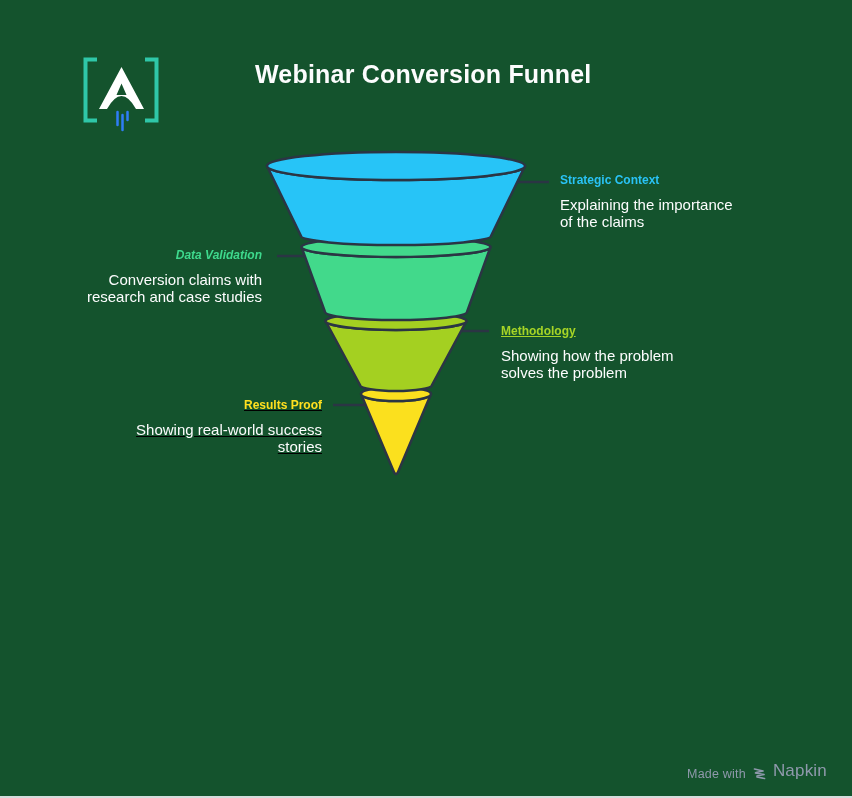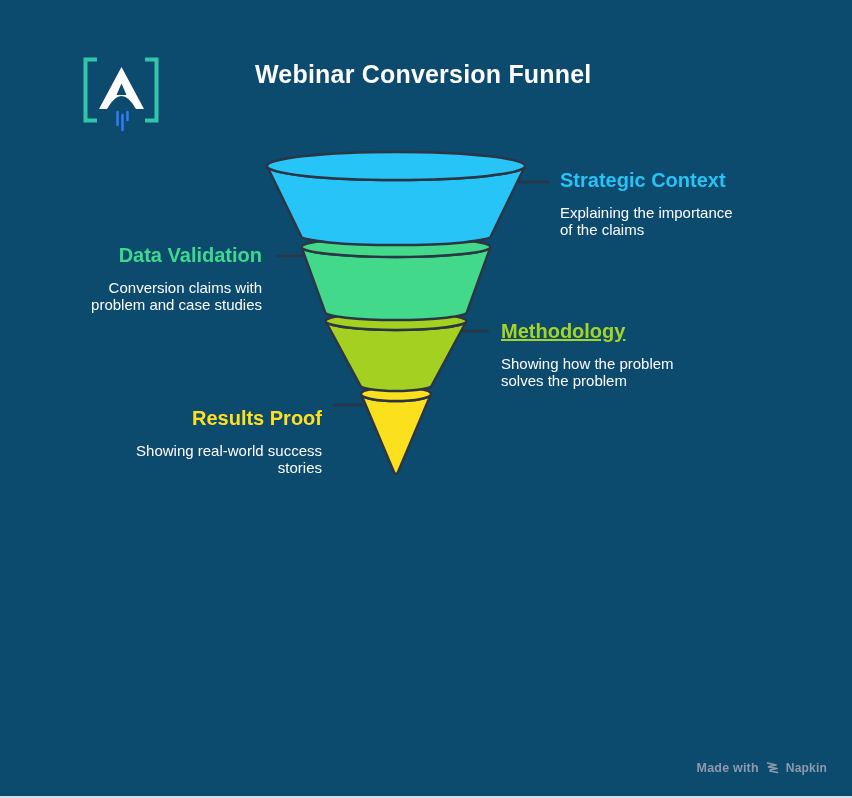--- a/index.html
+++ b/index.html
@@ -14,45 +14,45 @@
   .logo-svg { position:absolute; left:80px; top:54px; }
   .page-title {
     position:absolute; left:255px; top:60px;
     font-size:25px; font-weight:700; line-height:28px;
     color:#FCFCFD; letter-spacing:0.2px; white-space:nowrap;
   }
   .funnel-svg { position:absolute; left:0; top:0; }
   .stage-text { position:absolute; }
   .stage-text.align-right { text-align:right; }
   .stage-label {
-    font-size:20px; font-weight:700; line-height:24px; white-space:nowrap;
+    font-size:12px; font-weight:700; line-height:24px; white-space:nowrap;
   }
   .stage-desc {
-    margin-top:12px; font-size:15px; line-height:17px;
+    margin-top:4px; font-size:15px; line-height:17px;
     color:#FDFDFE; white-space:nowrap;
   }
   .stage-0 { left:560px; top:168px; }
   .stage-1 { right:590px; top:243px; }
   .stage-2 { left:501px; top:319px; }
-  .stage-3 { right:530px; top:406px; }
+  .stage-3 { right:530px; top:393px;text-decoration:underline; }
   .watermark {
     position:absolute; right:25px; top:761px;
     display:flex; align-items:flex-end; gap:6px;
-    font-size:12.5px; letter-spacing:0.2px;font-weight:bold;
+    font-size:12.5px; letter-spacing:0.2px;
   }
-  .watermark .brand { font-size:12px; }
+  .watermark .brand { font-size:17px; }
   .bottom-edge {
     position:absolute; left:0; bottom:0; width:852px; height:2px;
     background:#E9EBEF; opacity:0.9;
   }
 </style>
 </head>
 <body>
 
-<div id="canvas" style="background: #0c4a6e;">
+<div id="canvas" style="background: #14532d;">
 
   <svg class="logo-svg" width="82" height="82" viewBox="0 0 82 82">
     <path d="M17,5.5 H5.5 V66.5 H17" fill="none" stroke-width="4" stroke="#2FC7A8"></path>
     <path d="M65,5.5 H76.5 V66.5 H65" fill="none" stroke-width="4" stroke="#2FC7A8"></path>
     <path d="M41.5,13 L19,55 L64,55 Z  M41.5,29.5 L36.5,41 L46.5,41 Z  M27,55 Q41.5,29 56,55 Z" fill-rule="evenodd" fill="#FFFFFF"></path>
     <g stroke-width="2.5" stroke-linecap="round" fill="none" stroke="#2F7DF6">
       <path d="M37.5,58 V71"></path>
       <path d="M42.5,61 V76"></path>
       <path d="M47.5,58 V66"></path>
     </g>
@@ -86,24 +86,24 @@
 
   <div class="stage-text stage-0">
     <div class="stage-label" style="color: rgb(41, 194, 245);">Strategic Context</div>
     <div class="stage-desc">
       <div>Explaining the importance</div>
       <div>of the claims</div>
     </div>
   </div>
 
   <div class="stage-text stage-1 align-right">
-    <div class="stage-label" style="color: rgb(62, 217, 141);">Data Validation</div>
+    <div class="stage-label" style="color: rgb(62, 217, 141); font-style: italic;">Data Validation</div>
     <div class="stage-desc">
       <div>Conversion claims with</div>
-      <div>problem and case studies</div>
+      <div>research and case studies</div>
     </div>
   </div>
 
   <div class="stage-text stage-2">
     <div class="stage-label" style="color: rgb(166, 212, 38); text-decoration: underline;">
       <div>Methodology</div>
     </div>
     <div class="stage-desc">
       <div>Showing how the problem</div>
       <div>solves the problem</div>

